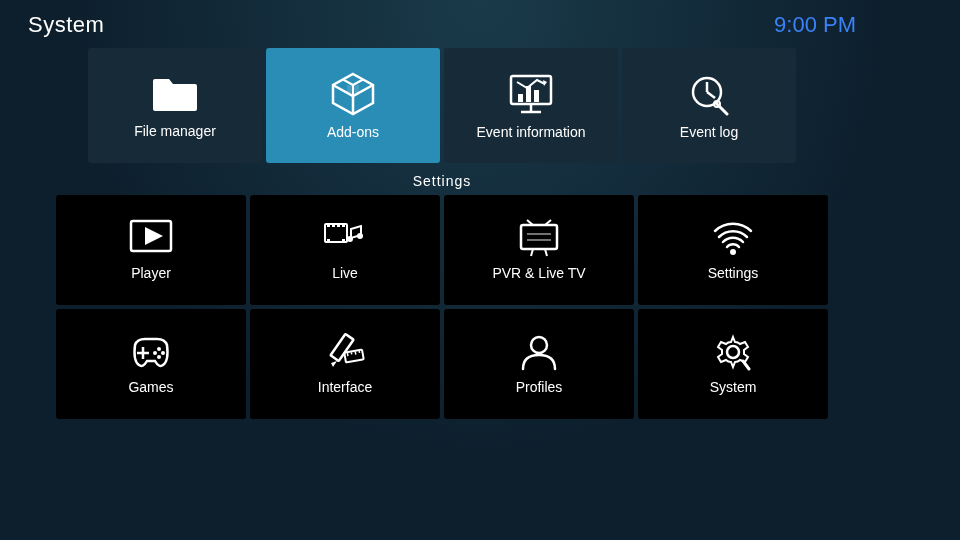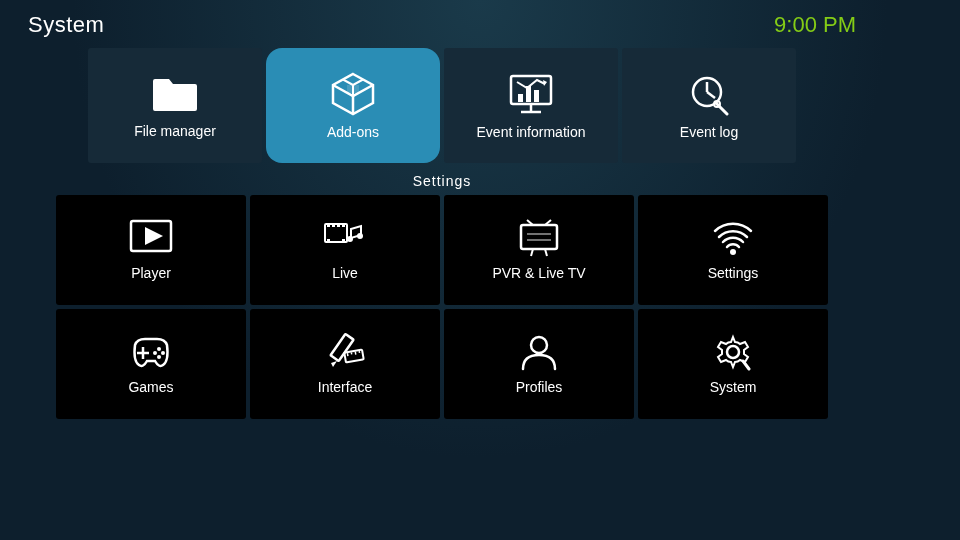--- a/index.html
+++ b/index.html
@@ -40,21 +40,21 @@
     .header-title {
       font-size: 22px;
       font-weight: 300;
       color: #fff;
       letter-spacing: 0.5px;
     }
 
     .header-time {
       font-size: 22px;
       font-weight: 300;
-      color: #84cc16;
+      color: #3b82f6;
     }
 
     
     .top-tiles {
       display: flex;
       justify-content: center;
       gap: 4px;
       padding: 0 88px;
       margin-top: 2px;
     }
@@ -68,21 +68,20 @@
       height: 115px;
       background: #162a38;
       border-radius: 3px;
       cursor: pointer;
       transition: background 0.15s;
       gap: 8px;
     }
 
     .tile.active {
       background: #2a8db5;
-      border-radius: 16px;
     }
 
     .tile-label {
       font-size: 14px;
       font-weight: 400;
       color: #fff;
       text-align: center;
     }
 
     .tile-icon {

